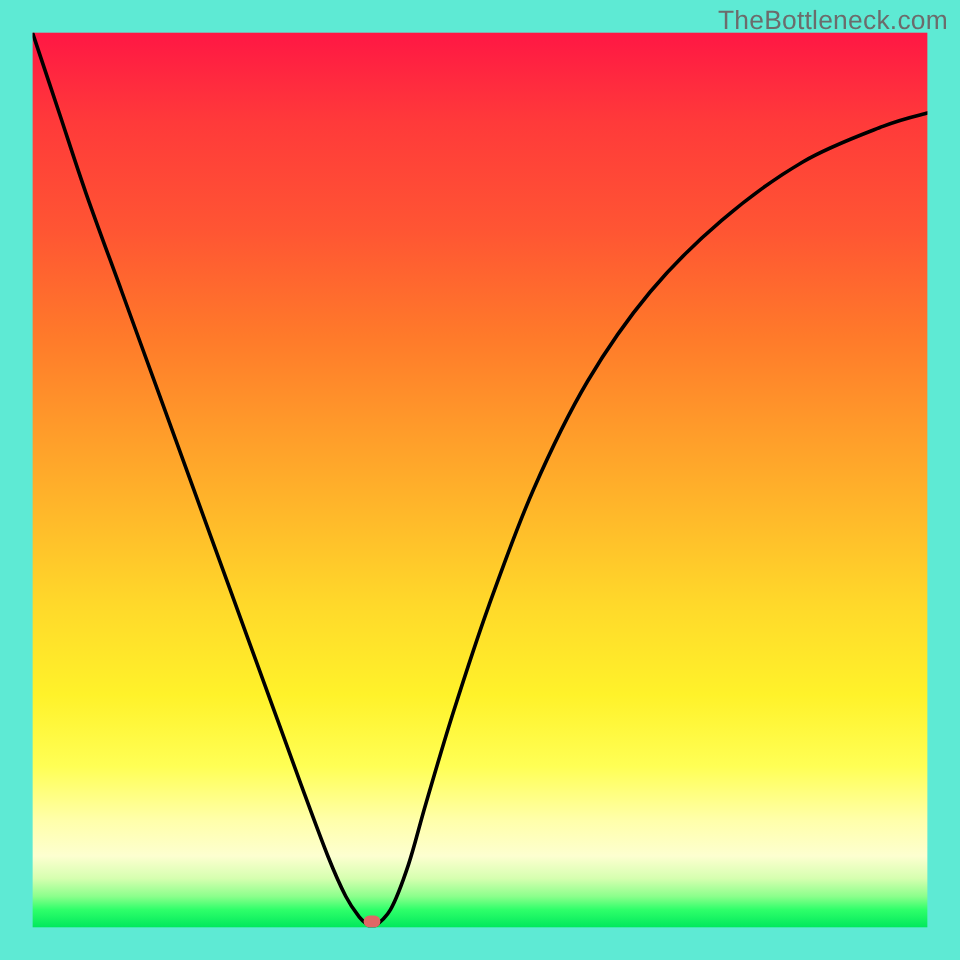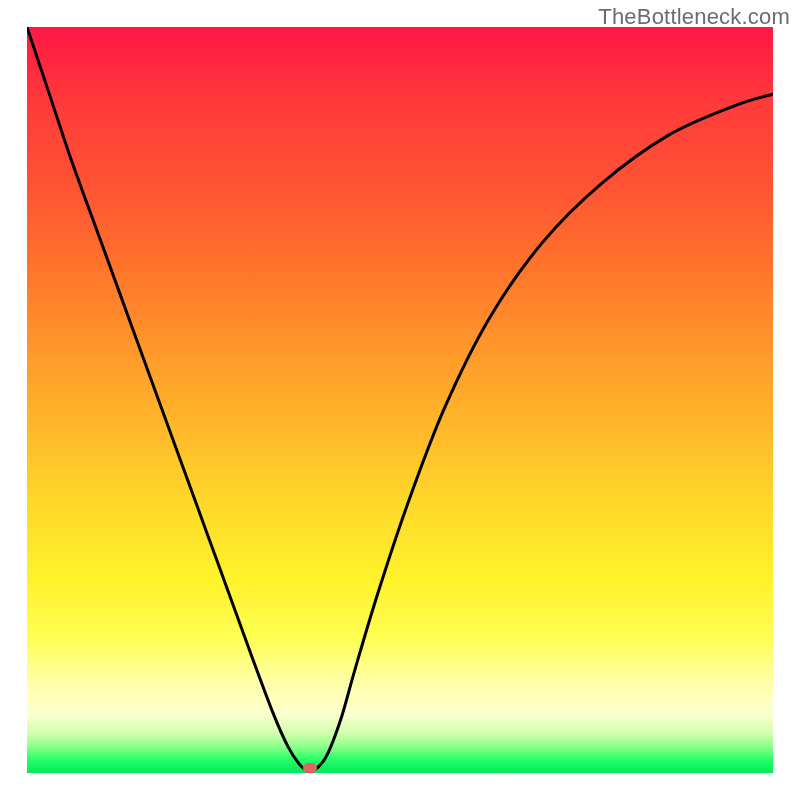--- a/index.html
+++ b/index.html
@@ -10,21 +10,21 @@
     background: #000;
     font-family: Arial, Helvetica, sans-serif;
     overflow: hidden;
   }
   .frame {
     position: absolute;
     left: 0;
     top: 0;
     width: 800px;
     height: 800px;
-    background: #ffffff;
+    background: #5eead4;
   }
   .plot {
     position: absolute;
     left: 27px;
     top: 27px;
     width: 746px;
     height: 746px;
     overflow: hidden;
   }
   .bg-gradient {

